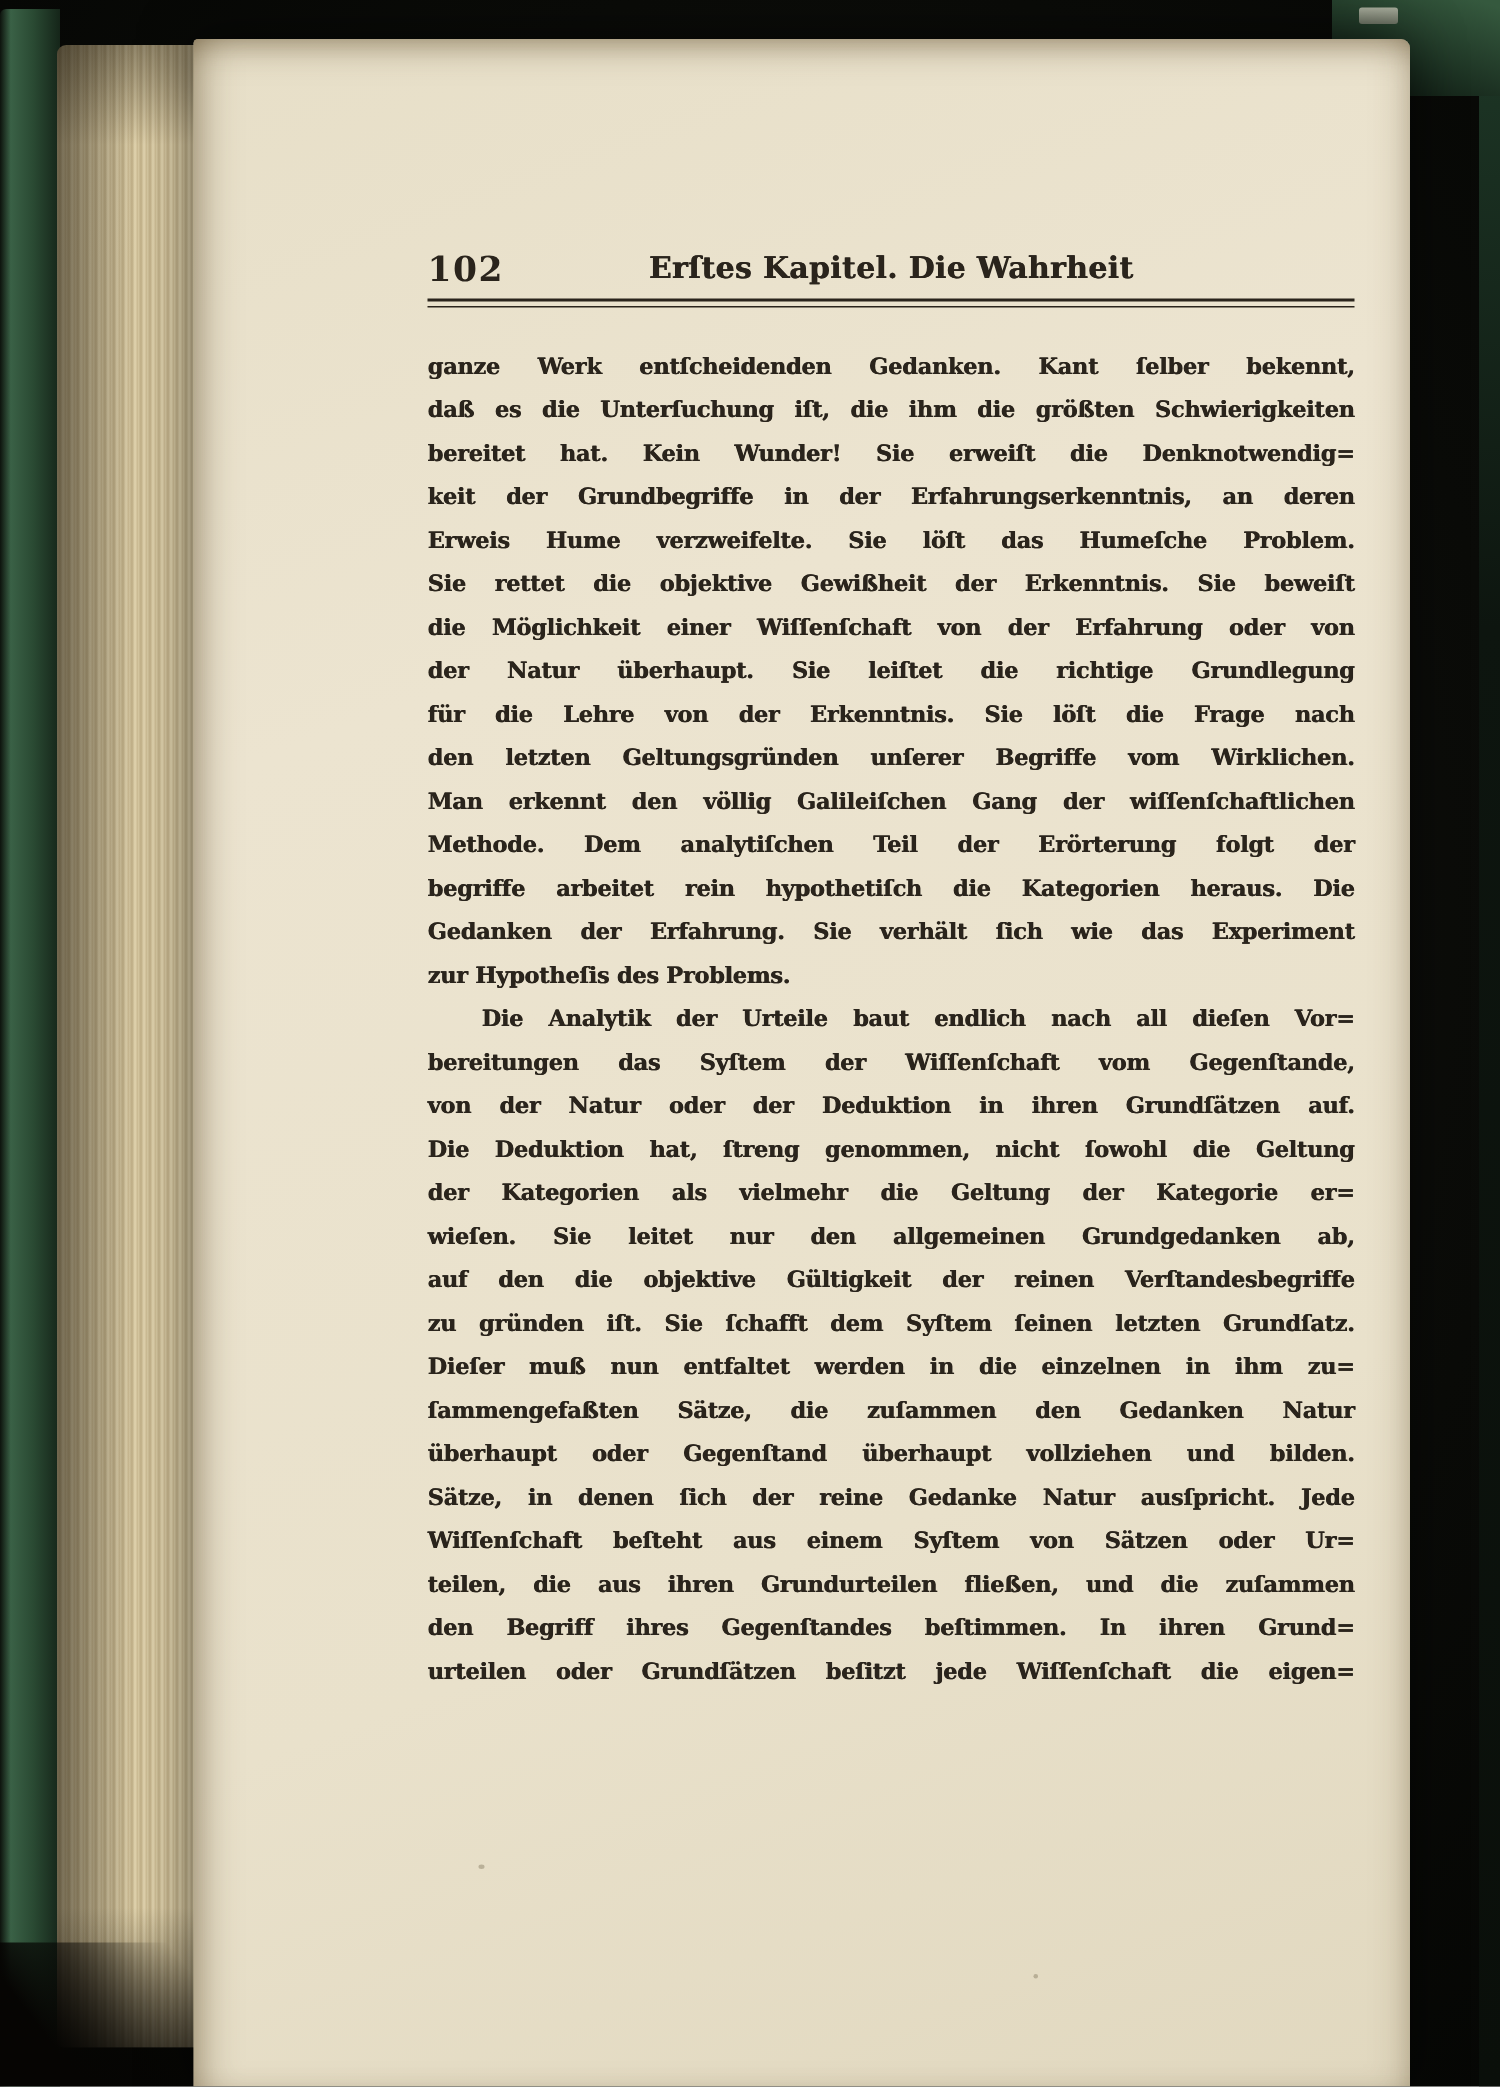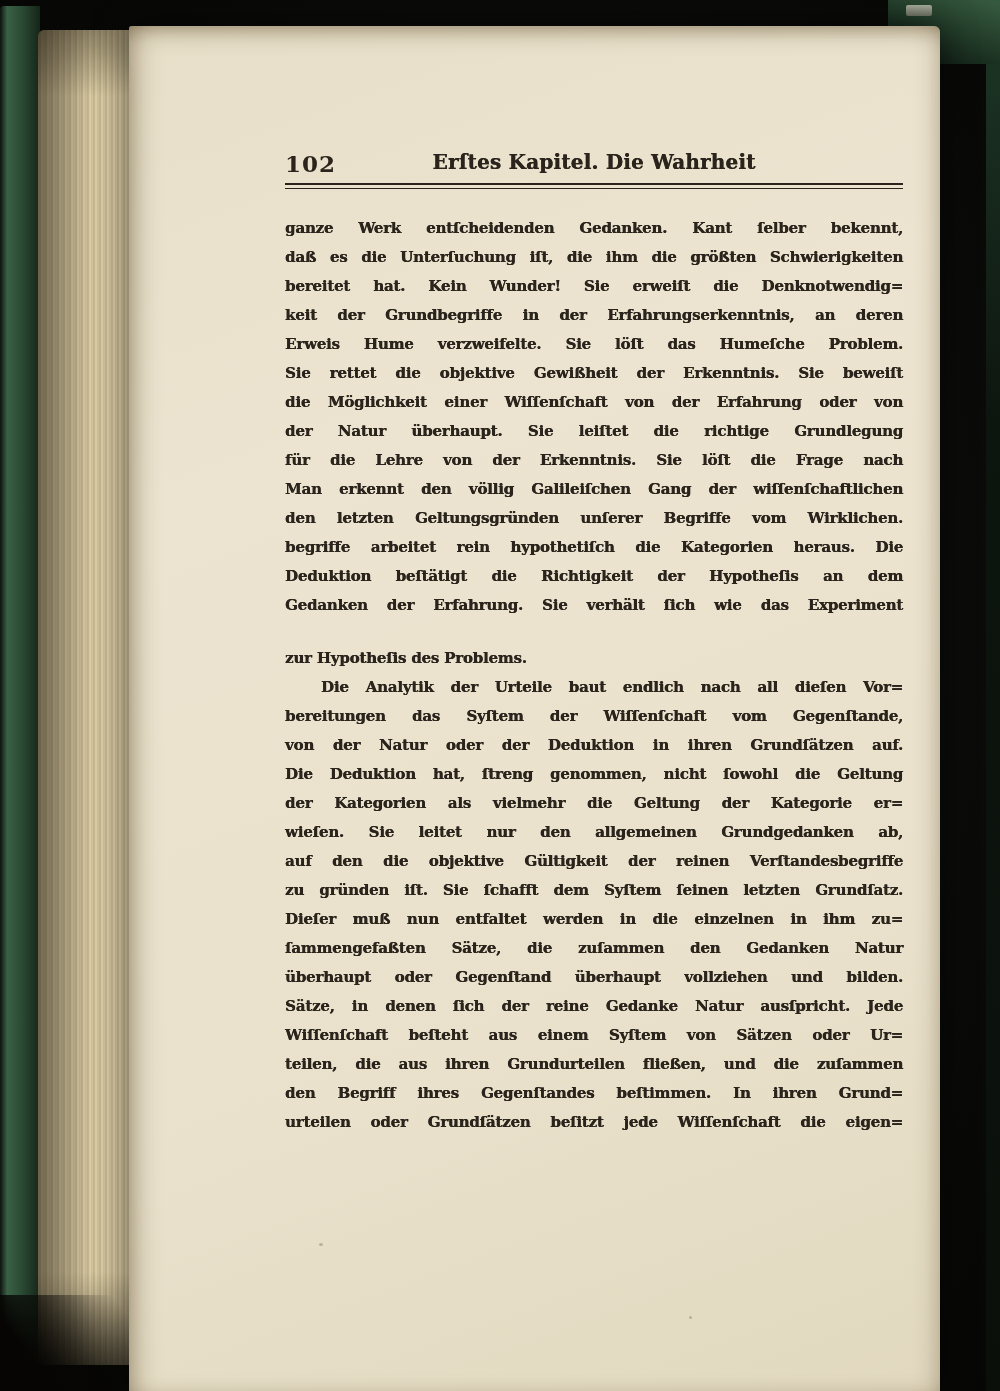--- a/index.html
+++ b/index.html
@@ -52,34 +52,35 @@
   .header{position:relative;height:32px;}
   .pagenum{
     position:absolute;left:0;bottom:-1px;
     font-size:23px;font-weight:600;letter-spacing:1px;
   }
   .title{
     display:block;text-align:center;
     font-size:20px;font-weight:700;letter-spacing:0.2px;
     text-shadow:0.4px 0 0 currentColor;
     padding-top:6px;
+    margin-top:16px;
   }
   .rule{
     margin-top:7px;height:3px;
     border-top:2px solid #2a241c;
     border-bottom:1.3px solid #2a241c;
   }
   .body-block{margin-top:25px;}
   .line{
     font-size:15px;font-weight:700;line-height:29px;
     letter-spacing:-0.2px;white-space:nowrap;
     text-align:justify;text-align-last:justify;
     text-shadow:0.35px 0 0 currentColor;
   }
-  .line.short{text-align-last:left;margin-top:24px;}
+  .line.short{text-align-last:left;}
   .line.indent{padding-left:36px;}
 </style>
 </head>
 <body>
 
 <div class="cover-left"></div>
 <div class="right-edge"></div>
 <div class="cover-corner"></div>
 <div class="clasp"></div>
 <div class="page-stack"></div>
@@ -100,24 +101,24 @@
       <div class="para">
         <div class="line">ganze Werk entſcheidenden Gedanken. Kant ſelber bekennt,</div>
         <div class="line">daß es die Unterſuchung iſt, die ihm die größten Schwierigkeiten</div>
         <div class="line">bereitet hat. Kein Wunder! Sie erweiſt die Denknotwendig=</div>
         <div class="line">keit der Grundbegriffe in der Erfahrungserkenntnis, an deren</div>
         <div class="line">Erweis Hume verzweifelte. Sie löſt das Humeſche Problem.</div>
         <div class="line">Sie rettet die objektive Gewißheit der Erkenntnis. Sie beweiſt</div>
         <div class="line">die Möglichkeit einer Wiſſenſchaft von der Erfahrung oder von</div>
         <div class="line">der Natur überhaupt. Sie leiſtet die richtige Grundlegung</div>
         <div class="line">für die Lehre von der Erkenntnis. Sie löſt die Frage nach</div>
+        <div class="line">den letzten Geltungsgründen unſerer Begriffe vom Wirklichen.</div>
         <div class="line">Man erkennt den völlig Galileiſchen Gang der wiſſenſchaftlichen</div>
-        <div class="line">den letzten Geltungsgründen unſerer Begriffe vom Wirklichen.</div>
+        <div class="line">Methode. Dem analytiſchen Teil der Erörterung folgt der</div>
         <div class="line">begriffe arbeitet rein hypothetiſch die Kategorien heraus. Die</div>
-        <div class="line">Deduktion beſtätigt die Richtigkeit der Hypotheſis an dem</div>
         <div class="line">Gedanken der Erfahrung. Sie verhält ſich wie das Experiment</div>
         <div class="line short">zur Hypotheſis des Problems.</div>
       </div>
       <div class="para">
         <div class="line indent">Die Analytik der Urteile baut endlich nach all dieſen Vor=</div>
         <div class="line">bereitungen das Syſtem der Wiſſenſchaft vom Gegenſtande,</div>
         <div class="line">von der Natur oder der Deduktion in ihren Grundſätzen auf.</div>
         <div class="line">Die Deduktion hat, ſtreng genommen, nicht ſowohl die Geltung</div>
         <div class="line">der Kategorien als vielmehr die Geltung der Kategorie er=</div>
         <div class="line">wieſen. Sie leitet nur den allgemeinen Grundgedanken ab,</div>

